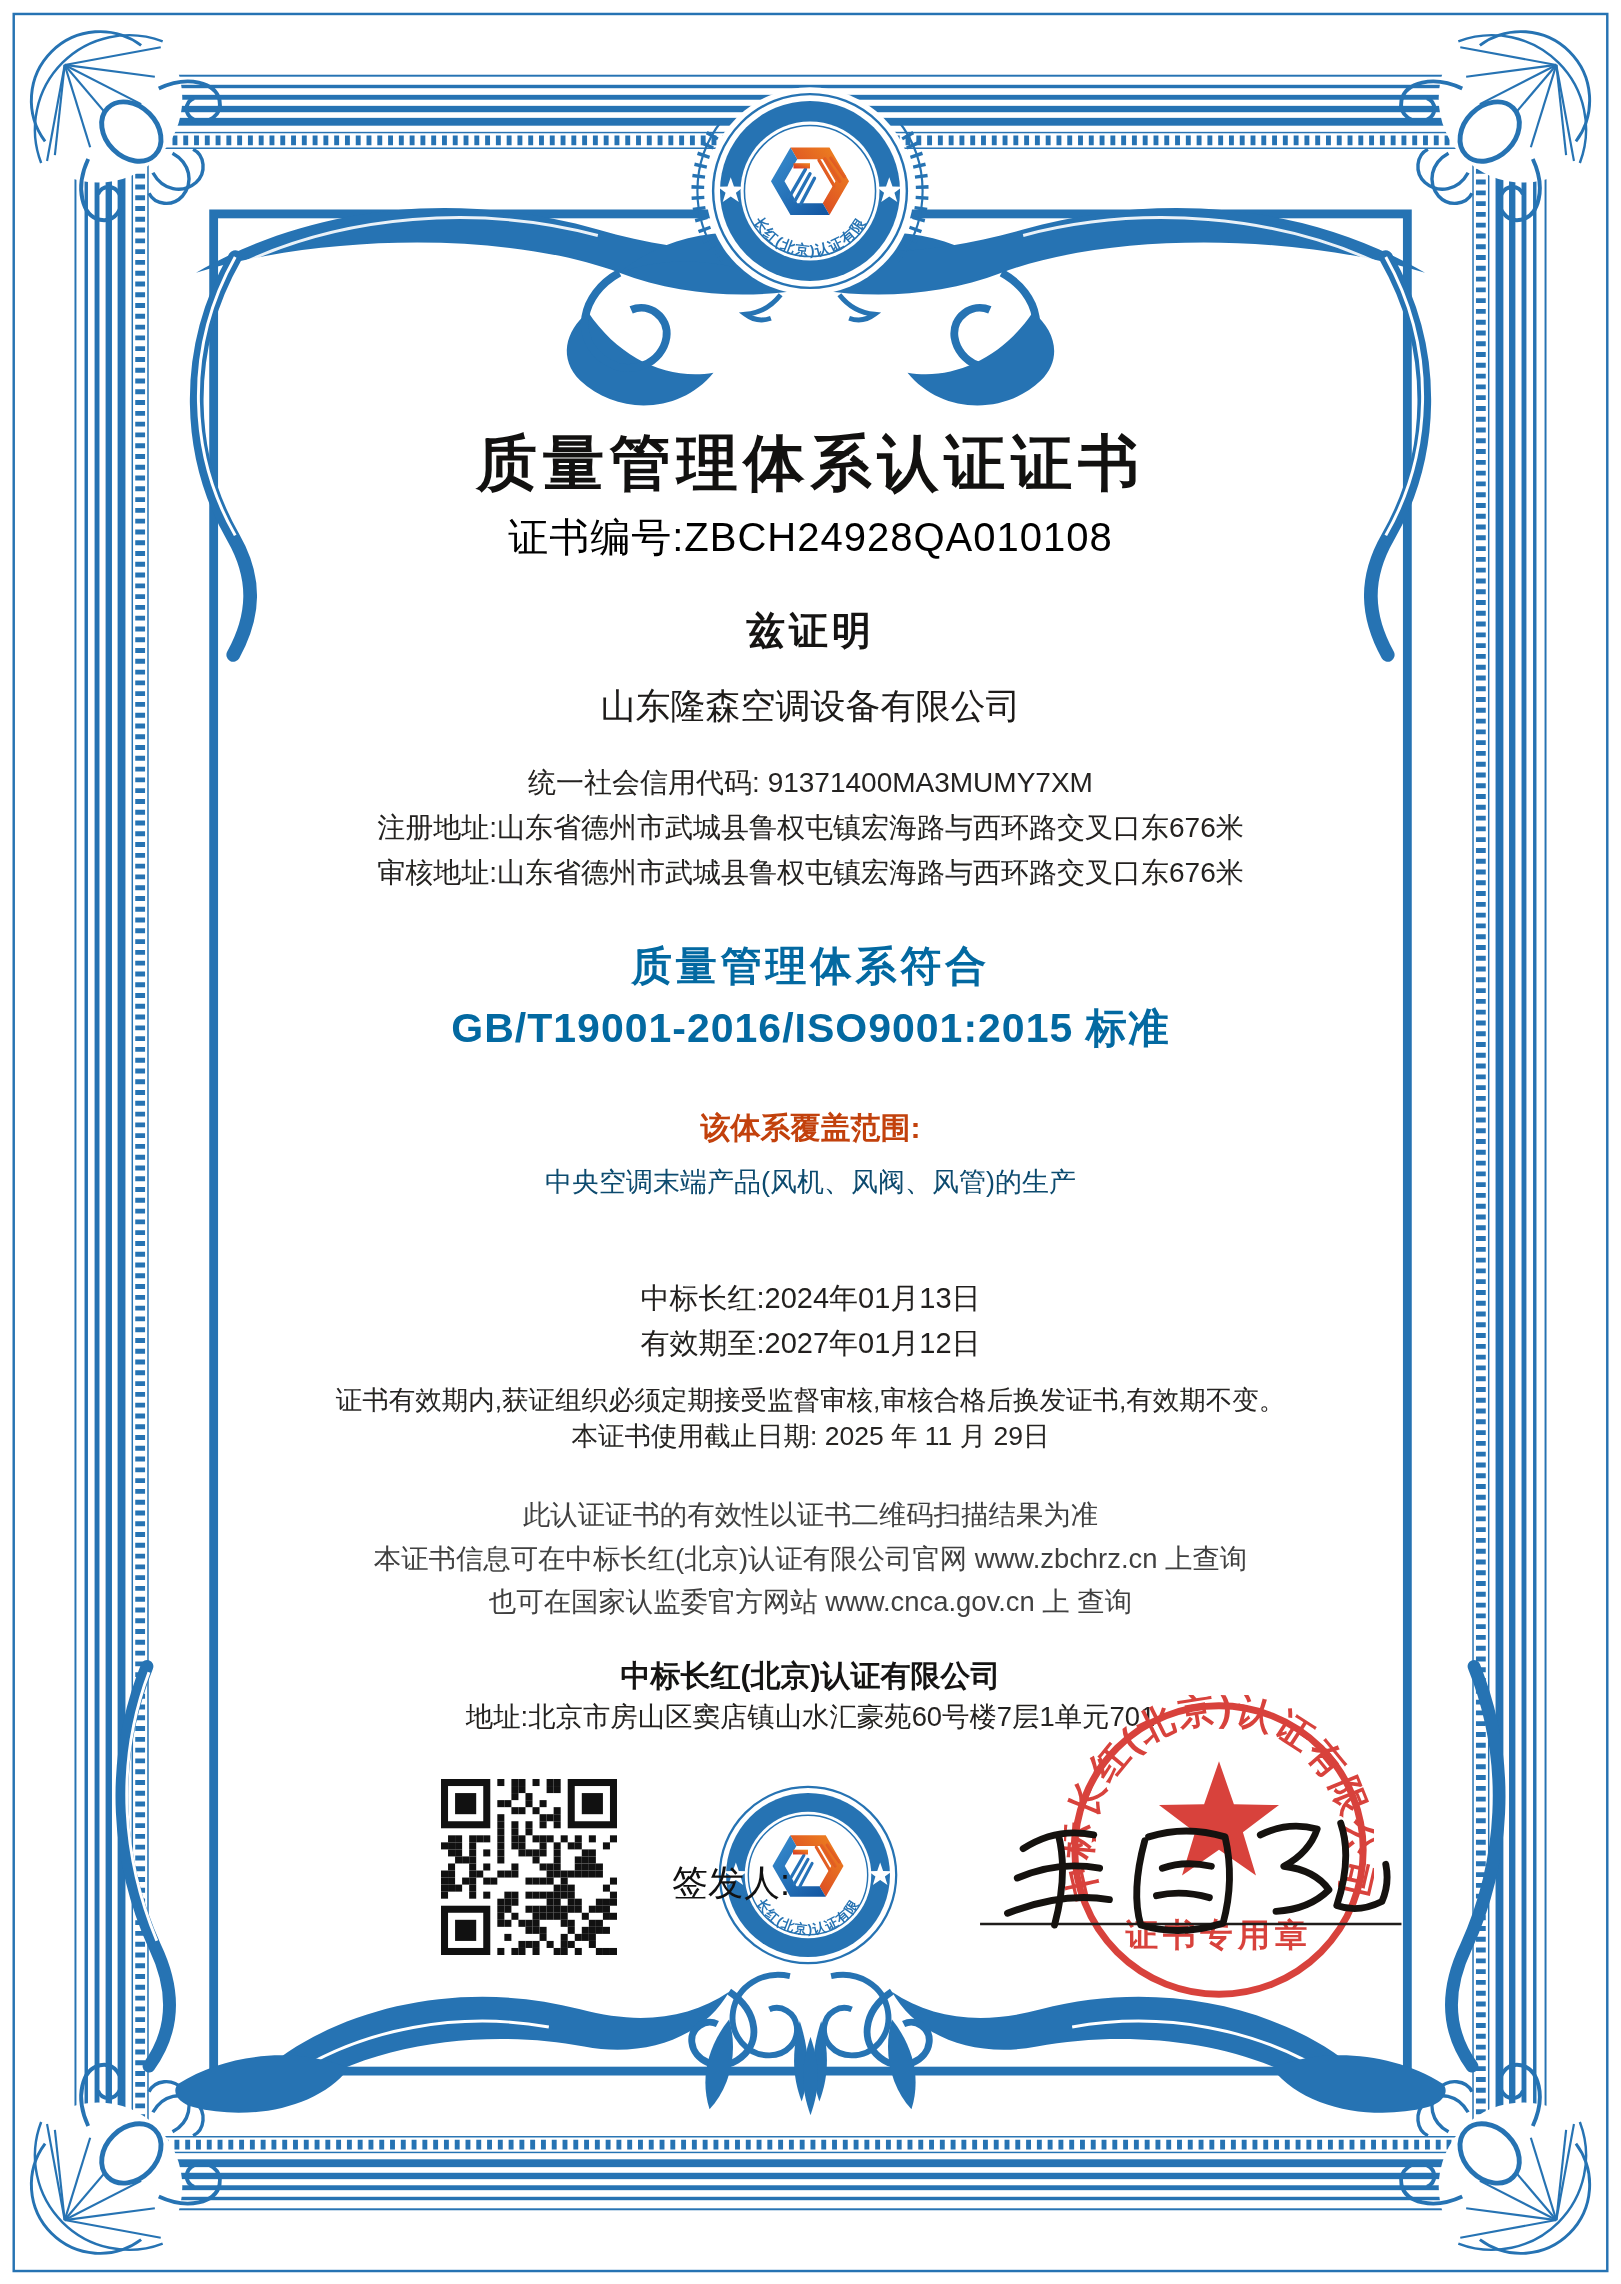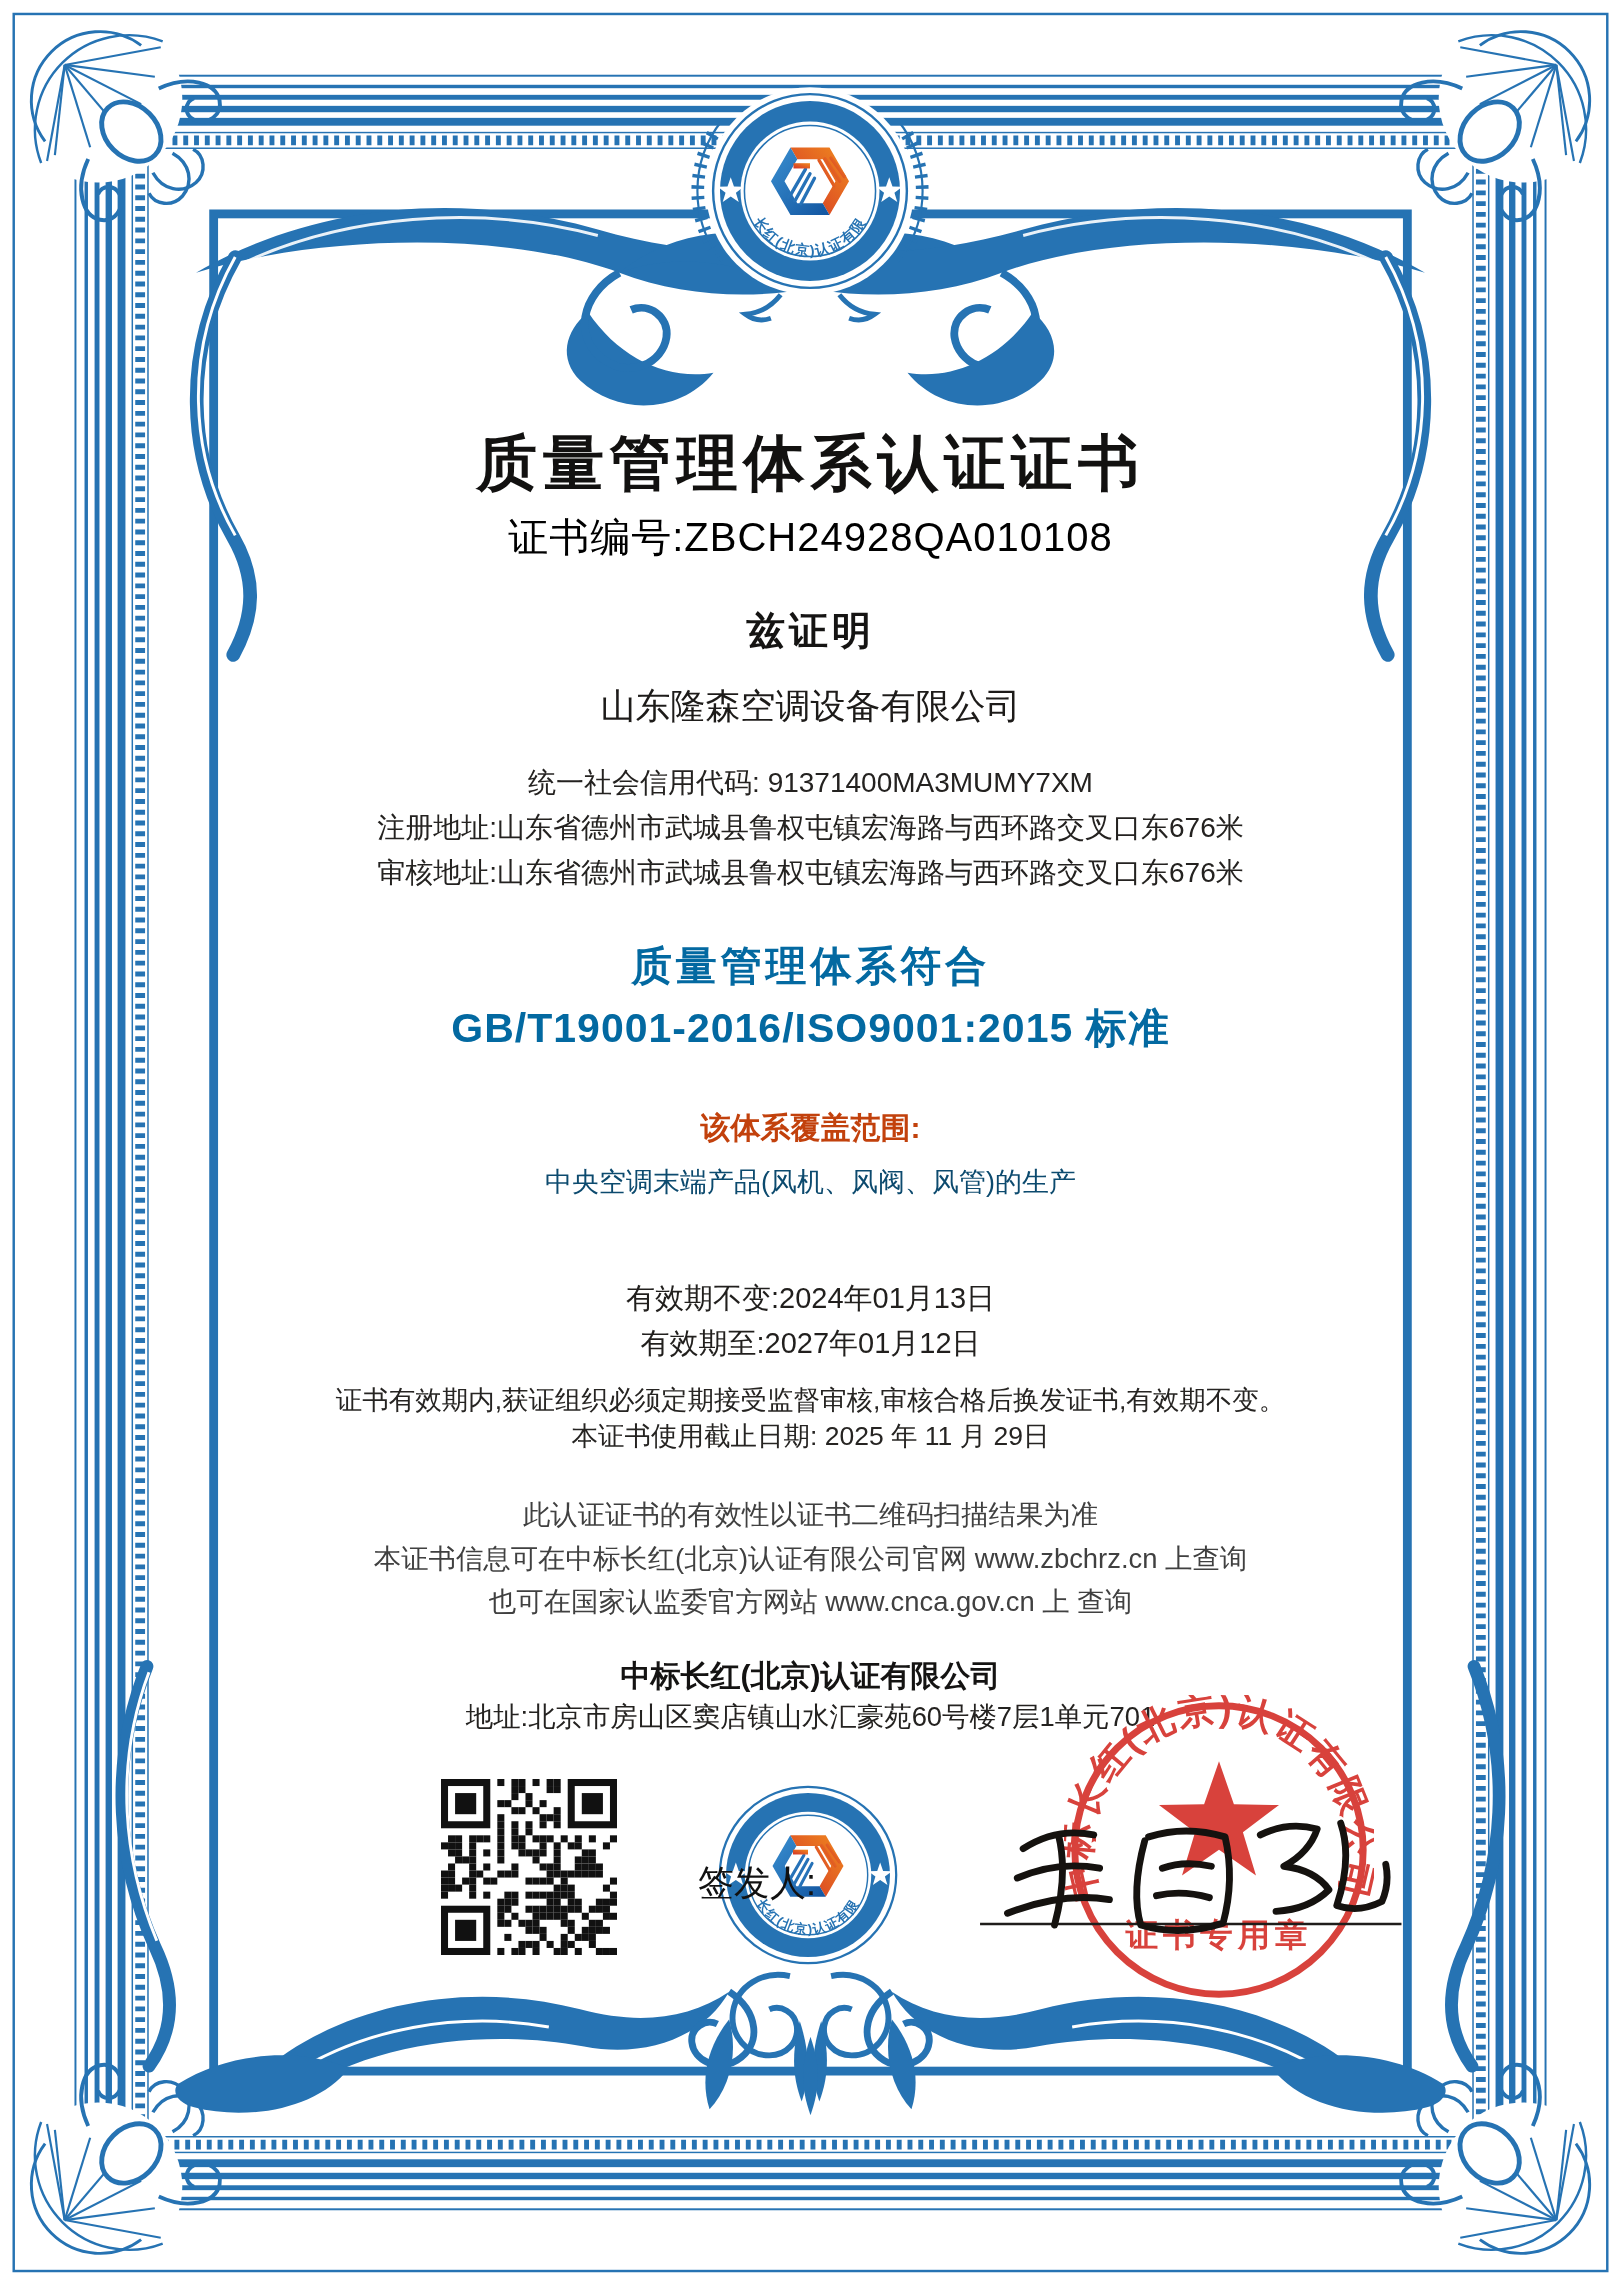--- a/index.html
+++ b/index.html
@@ -177,30 +177,30 @@
 <div class="t certno" style="top:510px">证书编号:ZBCH24928QA010108</div>
 <div class="t h1" style="top:604px">兹证明</div>
 <div class="t company" style="top:683px">山东隆森空调设备有限公司</div>
 <div class="t meta" style="top:764px">统一社会信用代码: 91371400MA3MUMY7XM</div>
 <div class="t meta" style="top:809px">注册地址:山东省德州市武城县鲁权屯镇宏海路与西环路交叉口东676米</div>
 <div class="t meta" style="top:854px">审核地址:山东省德州市武城县鲁权屯镇宏海路与西环路交叉口东676米</div>
 <div class="t h2" style="top:939px">质量管理体系符合</div>
 <div class="t h2" style="top:1001px;letter-spacing:1px">GB/T19001-2016/ISO9001:2015 标准</div>
 <div class="t h3" style="top:1108px">该体系覆盖范围:</div>
 <div class="t scope" style="top:1164px">中央空调末端产品(风机、风阀、风管)的生产</div>
-<div class="t date" style="top:1279px">有效期不变:2024年01月13日</div>
+<div class="t date" style="top:1279px">中标长红:2024年01月13日</div>
 <div class="t date" style="top:1324px">有效期至:2027年01月12日</div>
 <div class="t note" style="top:1382px">证书有效期内,获证组织必须定期接受监督审核,审核合格后换发证书,有效期不变。</div>
 <div class="t note" style="top:1418px">本证书使用截止日期: 2025 年 11 月 29日</div>
 <div class="t qnote" style="top:1497px">此认证证书的有效性以证书二维码扫描结果为准</div>
 <div class="t qnote" style="top:1541px">本证书信息可在中标长红(北京)认证有限公司官网 www.zbchrz.cn 上查询</div>
 <div class="t qnote" style="top:1584px">也可在国家认监委官方网站 www.cnca.gov.cn 上 查询</div>
 <div class="t issuer" style="top:1656px">中标长红(北京)认证有限公司</div>
 <div class="t iaddr" style="top:1699px">地址:北京市房山区窦店镇山水汇豪苑60号楼7层1单元701</div>
-<div class="abs signer" style="left:698px;top:1859px">签发人:</div>
+<div class="abs signer" style="left:672px;top:1859px">签发人:</div>
 
 <svg class="gfx" id="qr-svg" style="left:441px;top:1779px;z-index:3" width="176" height="176" viewBox="0 0 180 180">
     <g fill="#111">
       <g transform="translate(0,0)">
     <rect x="0" y="0" width="50.4" height="50.4"></rect>
     <rect x="7.2" y="7.2" width="36" height="36" fill="#fff"></rect>
     <rect x="14.4" y="14.4" width="21.6" height="21.6"></rect>
       </g>
       <g transform="translate(129.6,0)">
     <rect x="0" y="0" width="50.4" height="50.4"></rect>

